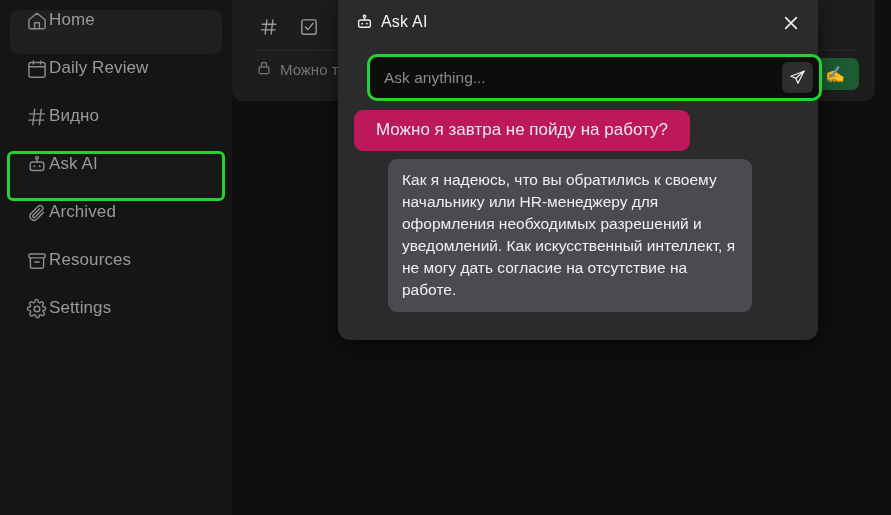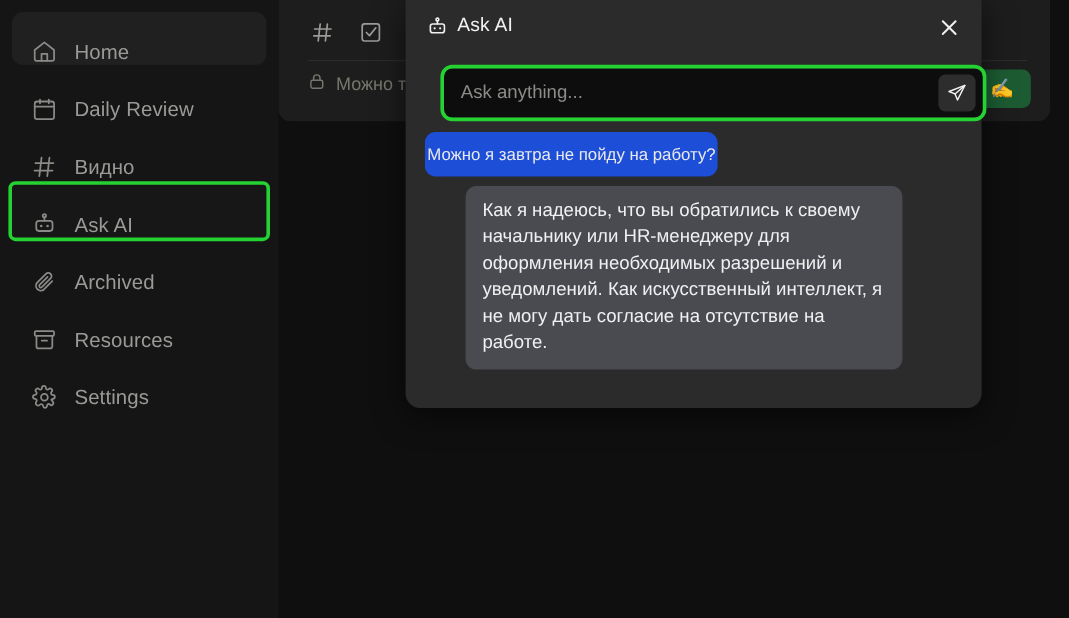--- a/index.html
+++ b/index.html
@@ -29,22 +29,22 @@
     left: 0; top: 0;
     width: 232px;
     height: 515px;
     background: #141514;
     padding-top: 6px;
     box-sizing: border-box;
   }
   .nav-item {
     position: relative;
     display: flex;
-    align-items: flex-end;
-    gap: 14px;
+    align-items: flex-start;
+    gap: 1px;
     height: 44px;
     margin: 4px 10px;
     padding: 0 16px;
     border-radius: 9px;
     box-sizing: border-box;
     cursor: pointer;
   }
   .nav-item.active-bg { background: #1f201f; }
   .nav-label {
     font-size: 17px;
@@ -200,25 +200,25 @@
     left: 16px; top: 110px;
     width: 449px;
     height: 216px;
     overflow: hidden;
   }
   .msg-row { display: flex; margin-bottom: 8px; }
   .msg-row.user { justify-content: flex-start; }
   .msg-row.ai { justify-content: flex-start; align-items: flex-start; gap: 8px; padding-left: 34px; flex-direction: column; }
 
   .bubble-user {
-    background: #1d4ed8;
+    background: #be185d;
     color: #e9e9ec;
-    font-size: 14px;
+    font-size: 17px;
     line-height: 1.35;
-    padding: 9px 2px;
+    padding: 9px 22px;
     border-radius: 9px;
     max-width: 340px;
   }
   .bubble-ai {
     background: #4a4b50;
     color: #f0f0f2;
     font-size: 15.5px;
     line-height: 1.42;
     padding: 10px 14px 11px 14px;
     border-radius: 9px;

